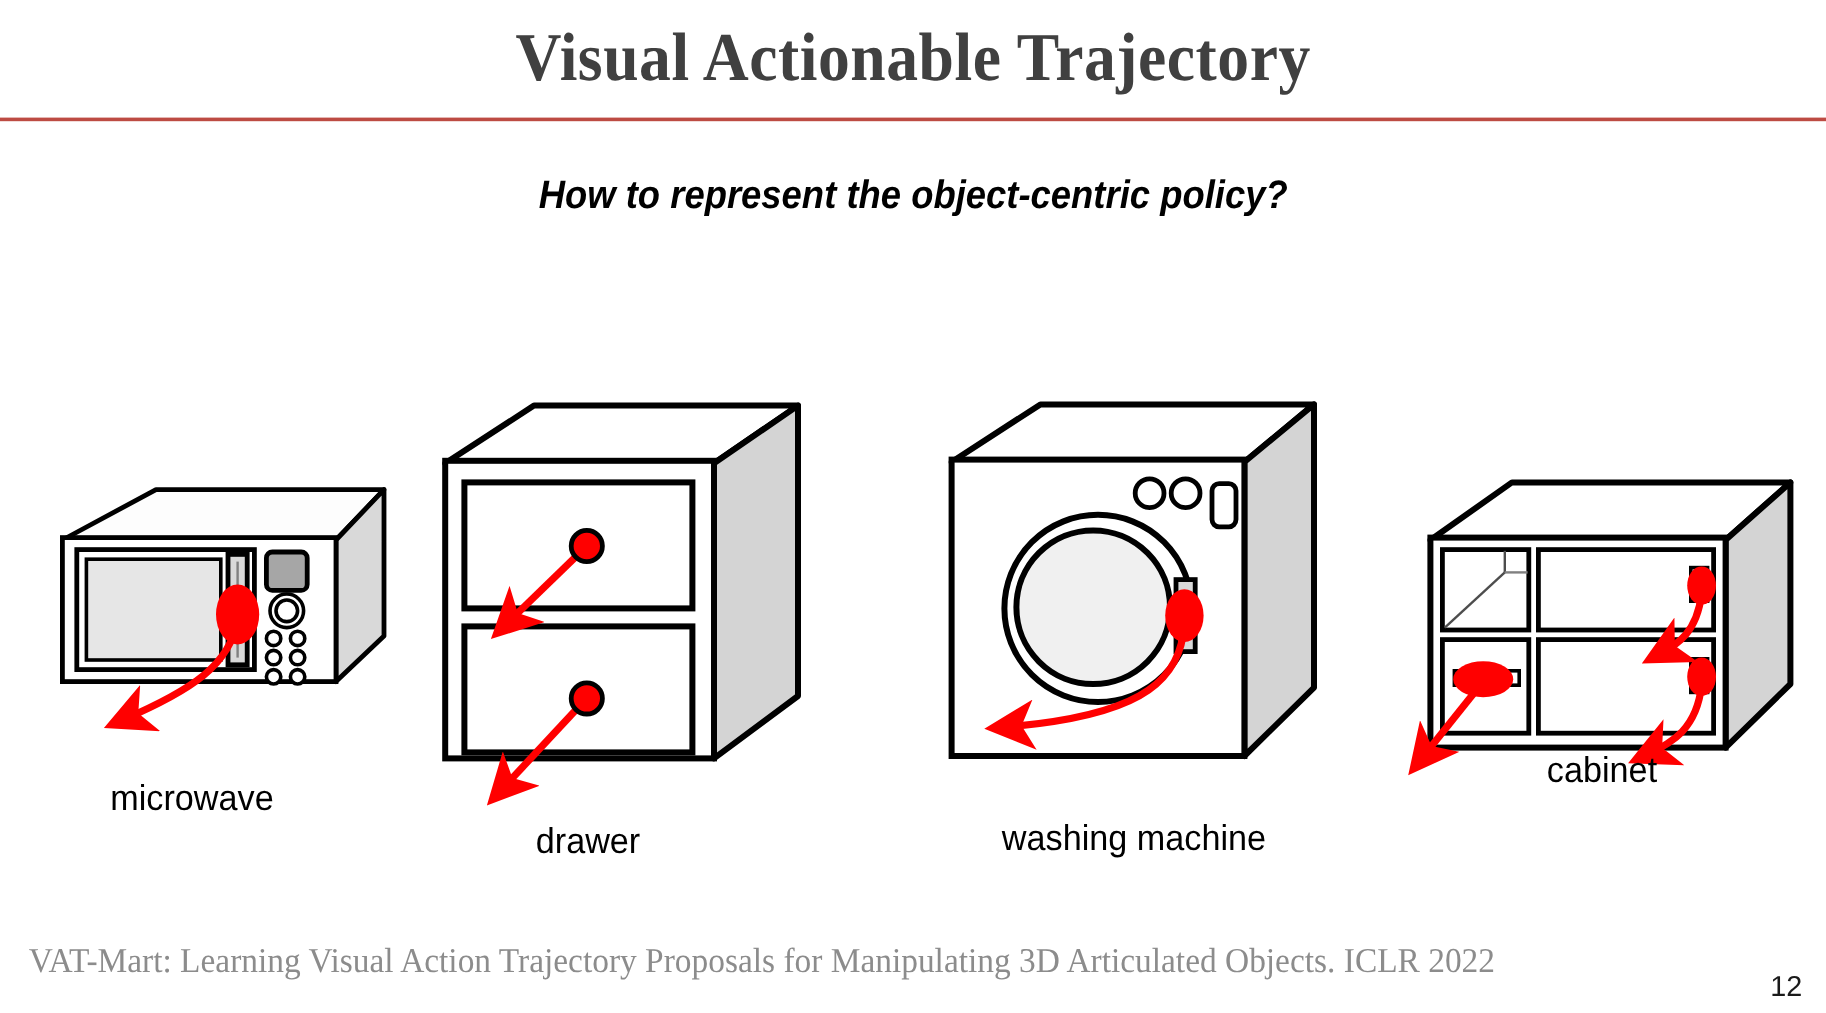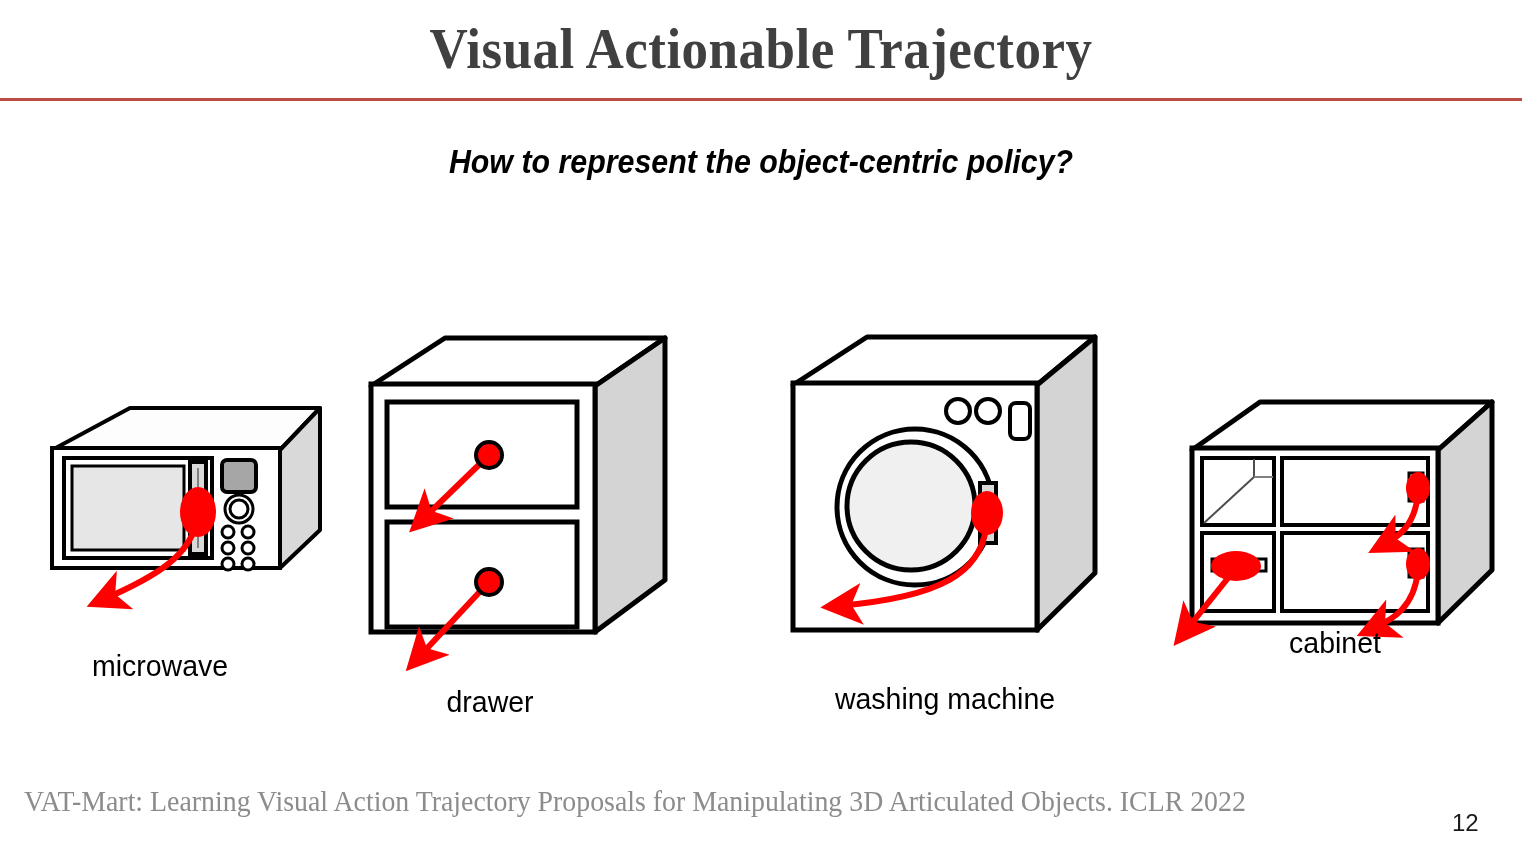--- a/index.html
+++ b/index.html
@@ -95,21 +95,21 @@
     color: #8c8c8c;
     white-space: nowrap;
     transform: scaleX(0.96);
     transform-origin: left top;
   }
   .page-number {
     position: absolute;
     left: 1452px;
     top: 808px;
     width: 50px;
-    text-align: left;
+    text-align: right;
     font-family: "Liberation Sans", sans-serif;
     font-size: 24px;
     line-height: 30px;
     color: #1a1a1a;
   }
 </style>
 </head>
 <body>
 
 <div id="slide">

